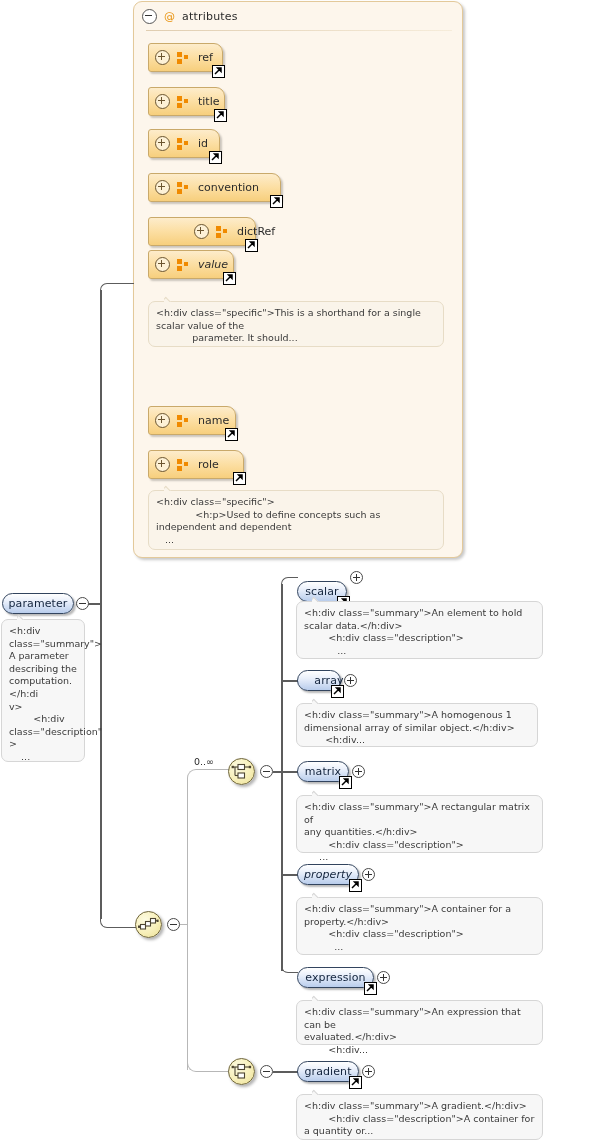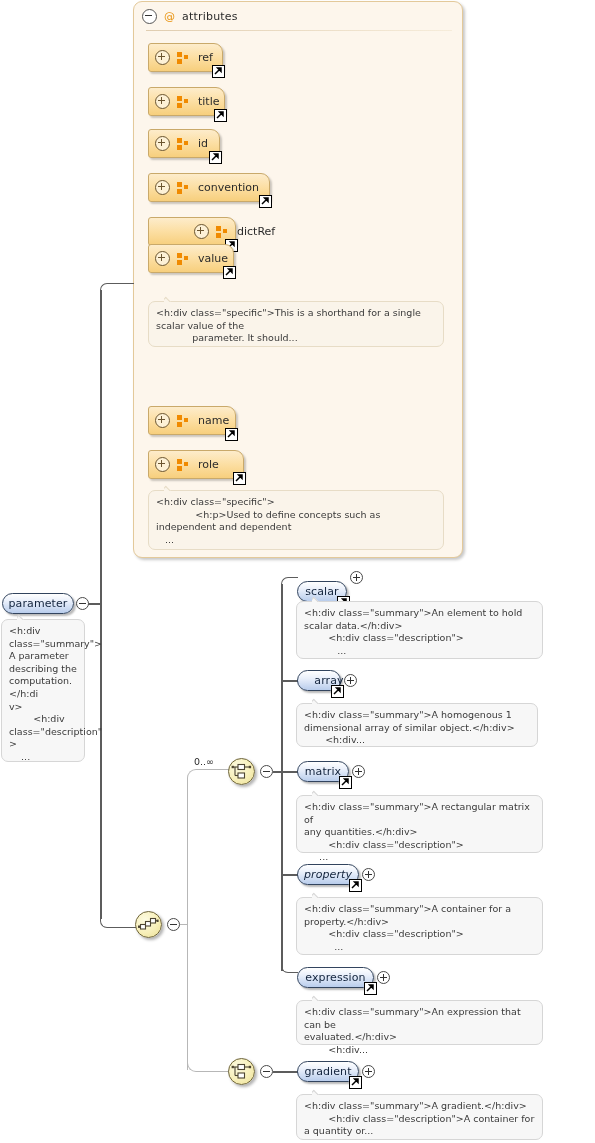--- a/index.html
+++ b/index.html
@@ -245,51 +245,51 @@
         <i class="s3"></i>
       </span>
     <span class="attr-label">id</span>
     <span class="link-badge">
       <svg width="10" height="10" viewBox="0 0 10 10">
           <path d="M2 8 L8 2 M4.6 2 L8 2 L8 5.4 Z" stroke="#000" stroke-width="1.5" fill="#000"></path>
         </svg>
     </span>
   </div>
 
-  <div class="attr-box" style="left:14px; top:171px; width:122px;">
+  <div class="attr-box" style="left:14px; top:171px; width:133px;">
     <span class="circle-pm plus"></span>
     <span class="attr-icon">
         <i class="s1"></i>
         <i class="s2"></i>
         <i class="s3"></i>
       </span>
     <span class="attr-label">convention</span>
     <span class="link-badge">
       <svg width="10" height="10" viewBox="0 0 10 10">
           <path d="M2 8 L8 2 M4.6 2 L8 2 L8 5.4 Z" stroke="#000" stroke-width="1.5" fill="#000"></path>
         </svg>
     </span>
   </div>
 
-  <div class="attr-box" style="left:14px; top:215px; width:88px;padding-left:45px;">
+  <div class="attr-box" style="left:14px; top:215px; width:108px;padding-left:45px;">
     <span class="circle-pm plus"></span>
     <span class="attr-icon">
         <i class="s1"></i>
         <i class="s2"></i>
         <i class="s3"></i>
       </span>
     <span class="attr-label">dictRef</span>
     <span class="link-badge">
       <svg width="10" height="10" viewBox="0 0 10 10">
           <path d="M2 8 L8 2 M4.6 2 L8 2 L8 5.4 Z" stroke="#000" stroke-width="1.5" fill="#000"></path>
         </svg>
     </span>
   </div>
 
-  <div class="attr-box" style="left:14px; top:242px; width:86px;">
+  <div class="attr-box" style="left:14px; top:248px; width:86px;font-style:italic;">
     <span class="circle-pm plus"></span>
     <span class="attr-icon">
         <i class="s1"></i>
         <i class="s2"></i>
         <i class="s3"></i>
       </span>
     <span class="attr-label">value</span>
     <span class="link-badge">
       <svg width="10" height="10" viewBox="0 0 10 10">
           <path d="M2 8 L8 2 M4.6 2 L8 2 L8 5.4 Z" stroke="#000" stroke-width="1.5" fill="#000"></path>

